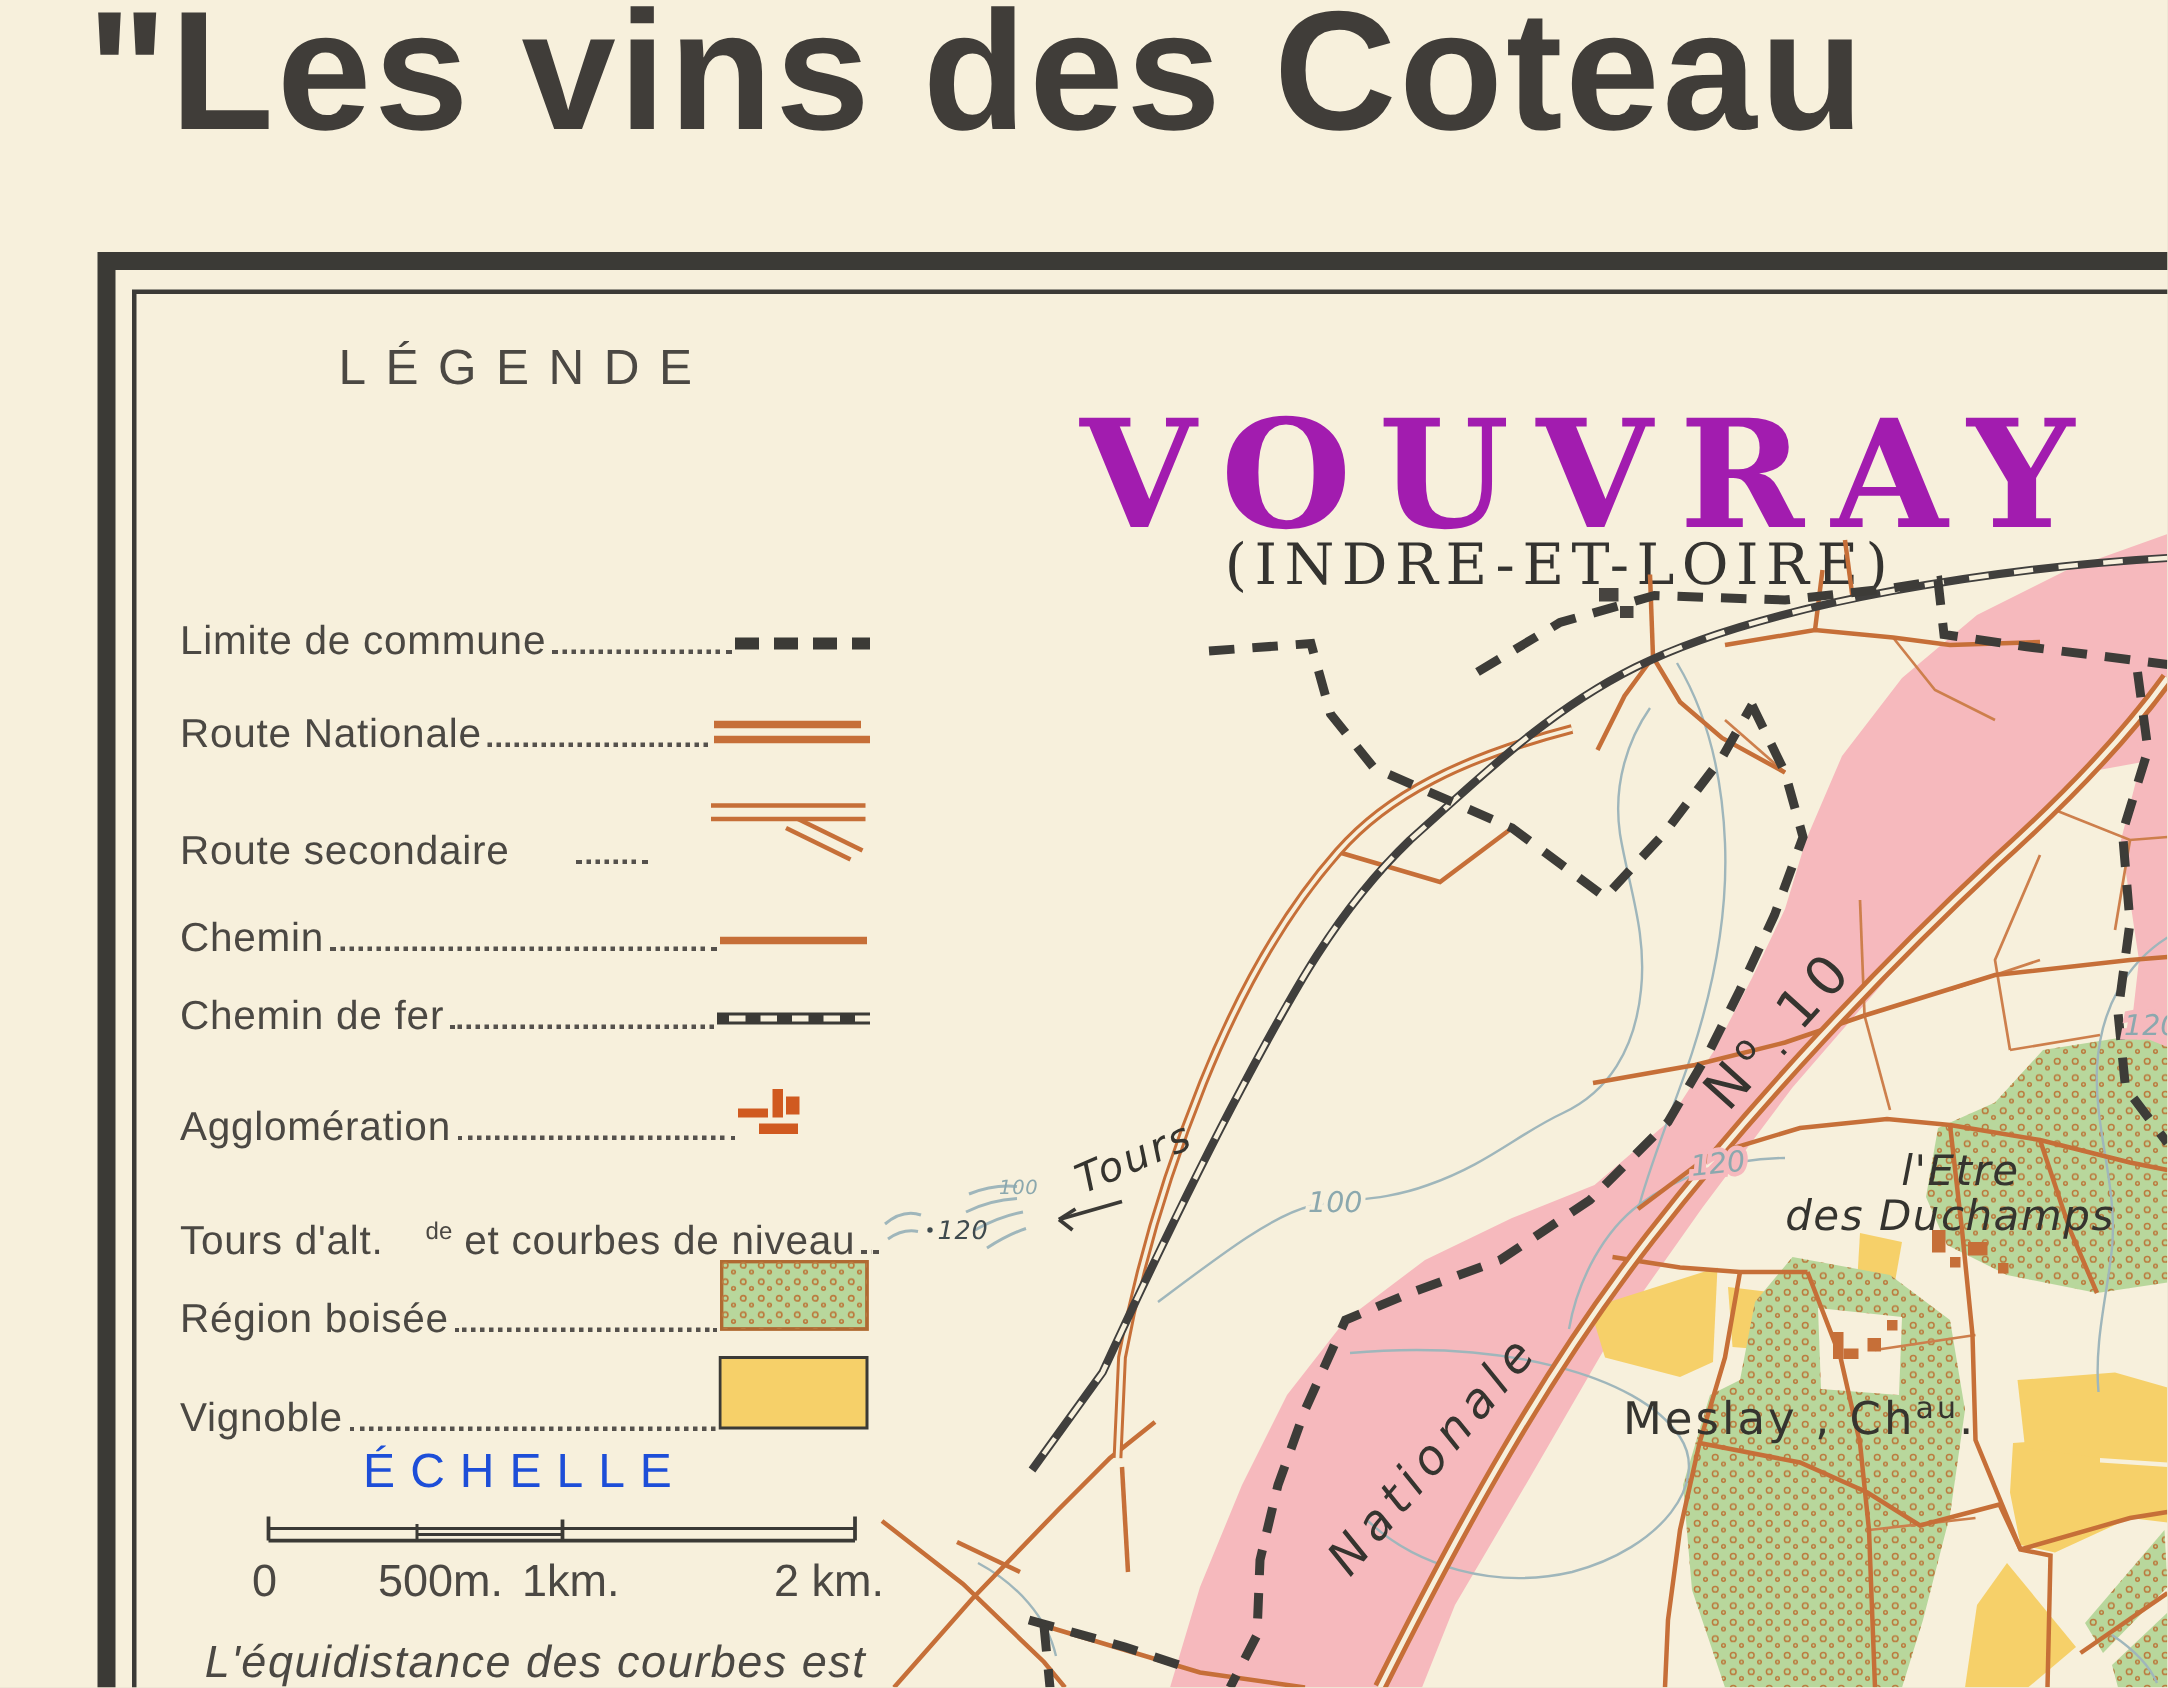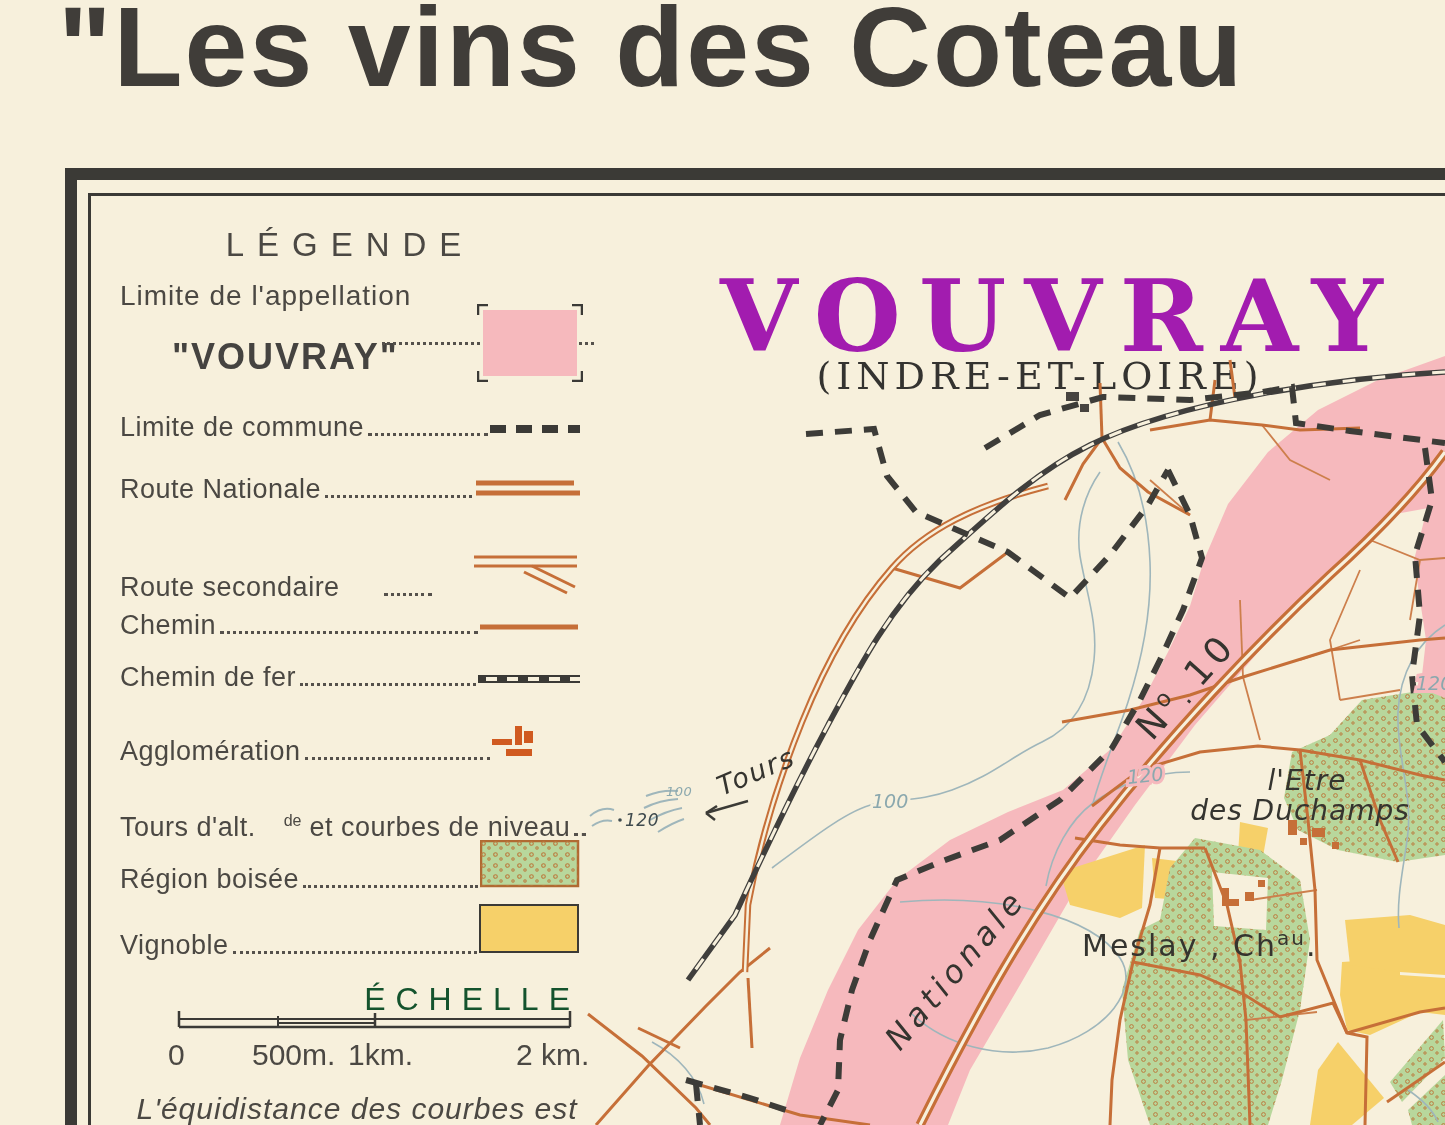--- a/index.html
+++ b/index.html
@@ -22,22 +22,22 @@
   .leader{flex:1;border-bottom:3px dotted #55514c;margin:0 2px 7px 4px;min-width:12px;}
   .swatch{flex:none;}
   sup.de{font-size:16px;vertical-align:super;letter-spacing:0;margin-left:28px;}
   .appellation{position:absolute;left:120px;top:280px;width:460px;height:110px;}
   .app-line1{position:absolute;left:0;top:0;font-size:28px;color:#4b4843;letter-spacing:1px;}
   .app-name{position:absolute;left:52px;top:56px;font-size:36px;font-weight:bold;
     color:#454340;letter-spacing:2px;}
   .app-leader{position:absolute;left:262px;top:62px;width:212px;border-bottom:3px dotted #55514c;}
   .app-swatch{position:absolute;left:357px;top:24px;}
   
-  .echelle-title{position:absolute;left:120px;top:962px;width:460px;text-align:right;
-    font-size:32px;letter-spacing:10px;color:#14532d;margin-top:19px;}
+  .echelle-title{position:absolute;left:120px;top:962px;width:460px;text-align:center;
+    font-size:32px;letter-spacing:10px;color:#1d4ed8;}
   .scale-label{position:absolute;top:1038px;font-size:30px;color:#4b4843;}
   .scale-note{position:absolute;left:127px;top:1092px;width:460px;text-align:center;
     font-size:30px;font-style:italic;color:#4b4843;letter-spacing:1px;}
   
   .map-title{position:absolute;left:720px;top:218px;white-space:nowrap;
     font-family:"DejaVu Serif",serif;font-weight:bold;font-size:100px;
     letter-spacing:18px;color:#a21caf;margin-top:39px;}
   .map-subtitle{position:absolute;left:770px;top:318px;width:540px;text-align:center;
     font-family:"DejaVu Serif",serif;font-size:38px;letter-spacing:5px;color:#343330;margin-top:36px;}
   svg text{font-family:"DejaVu Sans",sans-serif;}
@@ -47,31 +47,20 @@
 
 <div id="canvas">
 
   <div class="poster-title">"Les vins des Coteau</div>
 
   <div class="frame-outer"></div>
   <div class="frame-inner"></div>
 
   <div class="legend-title">LÉGENDE</div>
 
-  <div class="appellation">
-    <div class="app-line1">Limite de l'appellation</div>
-    <div class="app-name">"VOUVRAY"</div>
-    <div class="app-leader"></div>
-    <div class="app-swatch">
-      <svg width="106" height="78">
-        <rect x="6" y="6" width="94" height="66" fill="#f6b9bd"></rect>
-        <path d="M1,11 V1 H11 M95,1 H105 V11 M105,67 V77 H95 M11,77 H1 V67" fill="none" stroke="#3b3a36" stroke-width="2.5"></path>
-      </svg>
-    </div>
-  </div>
 
   <div class="leg-row" style="top:412px;">
     <span class="leg-label">Limite de commune</span>
     <span class="leader"></span>
     <span class="swatch">
       <svg width="90" height="14">
           <line x1="0" y1="7" x2="90" y2="7" stroke="#3b3a36" stroke-width="8" stroke-dasharray="16 10"></line>
         </svg>
     </span>
   </div>
@@ -80,21 +69,21 @@
     <span class="leg-label">Route Nationale</span>
     <span class="leader"></span>
     <span class="swatch">
       <svg width="106" height="20">
           <line x1="2" y1="5" x2="100" y2="5" stroke="#c66f38" stroke-width="5"></line>
       <line x1="2" y1="15" x2="106" y2="15" stroke="#c66f38" stroke-width="5"></line>
         </svg>
     </span>
   </div>
 
-  <div class="leg-row" style="top:552px;gap:40px;">
+  <div class="leg-row" style="top:532px;gap:40px;">
     <span class="leg-label">Route secondaire</span>
     <span class="leader"></span>
     <span class="swatch">
       <svg width="106" height="44">
         <line x1="0" y1="5" x2="103" y2="5" stroke="#c66f38" stroke-width="3"></line>
         <line x1="0" y1="14" x2="103" y2="14" stroke="#c66f38" stroke-width="3"></line>
         <line x1="58" y1="14" x2="101" y2="35" stroke="#c66f38" stroke-width="3"></line>
         <line x1="50" y1="20" x2="93" y2="41" stroke="#c66f38" stroke-width="3"></line>
       </svg>
     </span>

